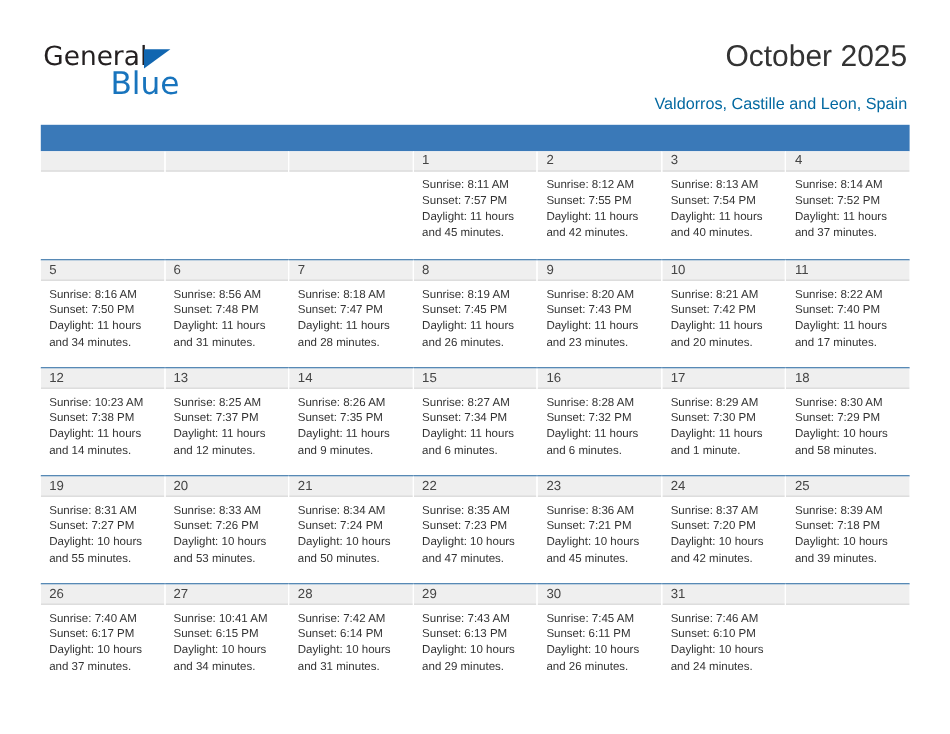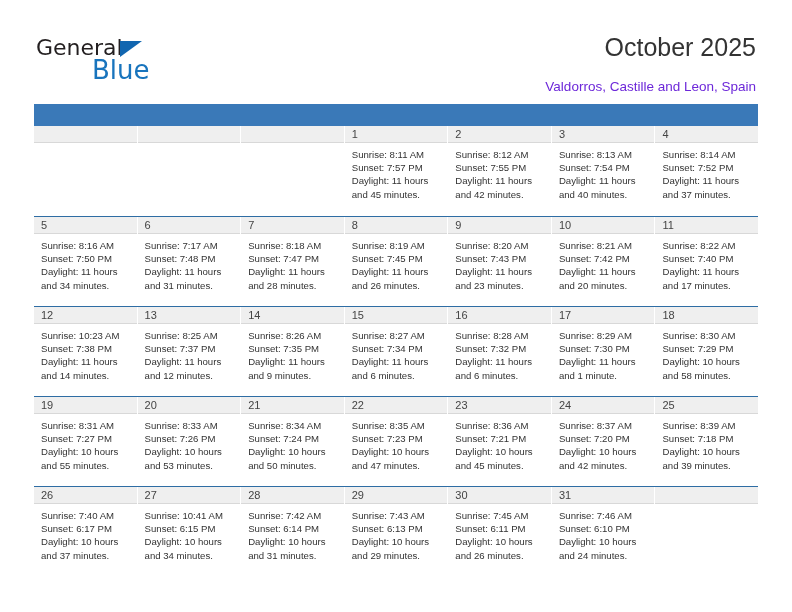--- a/index.html
+++ b/index.html
@@ -71,21 +71,21 @@
     font-size: 25px;
     color: #333333;
     text-align: right;
     white-space: nowrap;
   }
   .subtitle {
     position: absolute;
     right: 36px;
     top: 79px;
     font-size: 13.5px;
-    color: #6d28d9;
+    color: #0369a1;
     text-align: right;
     white-space: nowrap;
     margin-left: 21px;
   }
 
   
   .calendar {
     position: absolute;
     left: 34px;
     top: 104px;
@@ -231,21 +231,21 @@
             <div class="info">
               <div>Sunrise: 8:16 AM</div>
               <div>Sunset: 7:50 PM</div>
               <div>Daylight: 11 hours</div>
               <div>and 34 minutes.</div>
             </div>
           </div>
           <div class="day">
             <div class="daynum">6</div>
             <div class="info">
-              <div>Sunrise: 7:17 AM</div>
+              <div>Sunrise: 8:56 AM</div>
               <div>Sunset: 7:48 PM</div>
               <div>Daylight: 11 hours</div>
               <div>and 31 minutes.</div>
             </div>
           </div>
           <div class="day">
             <div class="daynum">7</div>
             <div class="info">
               <div>Sunrise: 8:18 AM</div>
               <div>Sunset: 7:47 PM</div>

